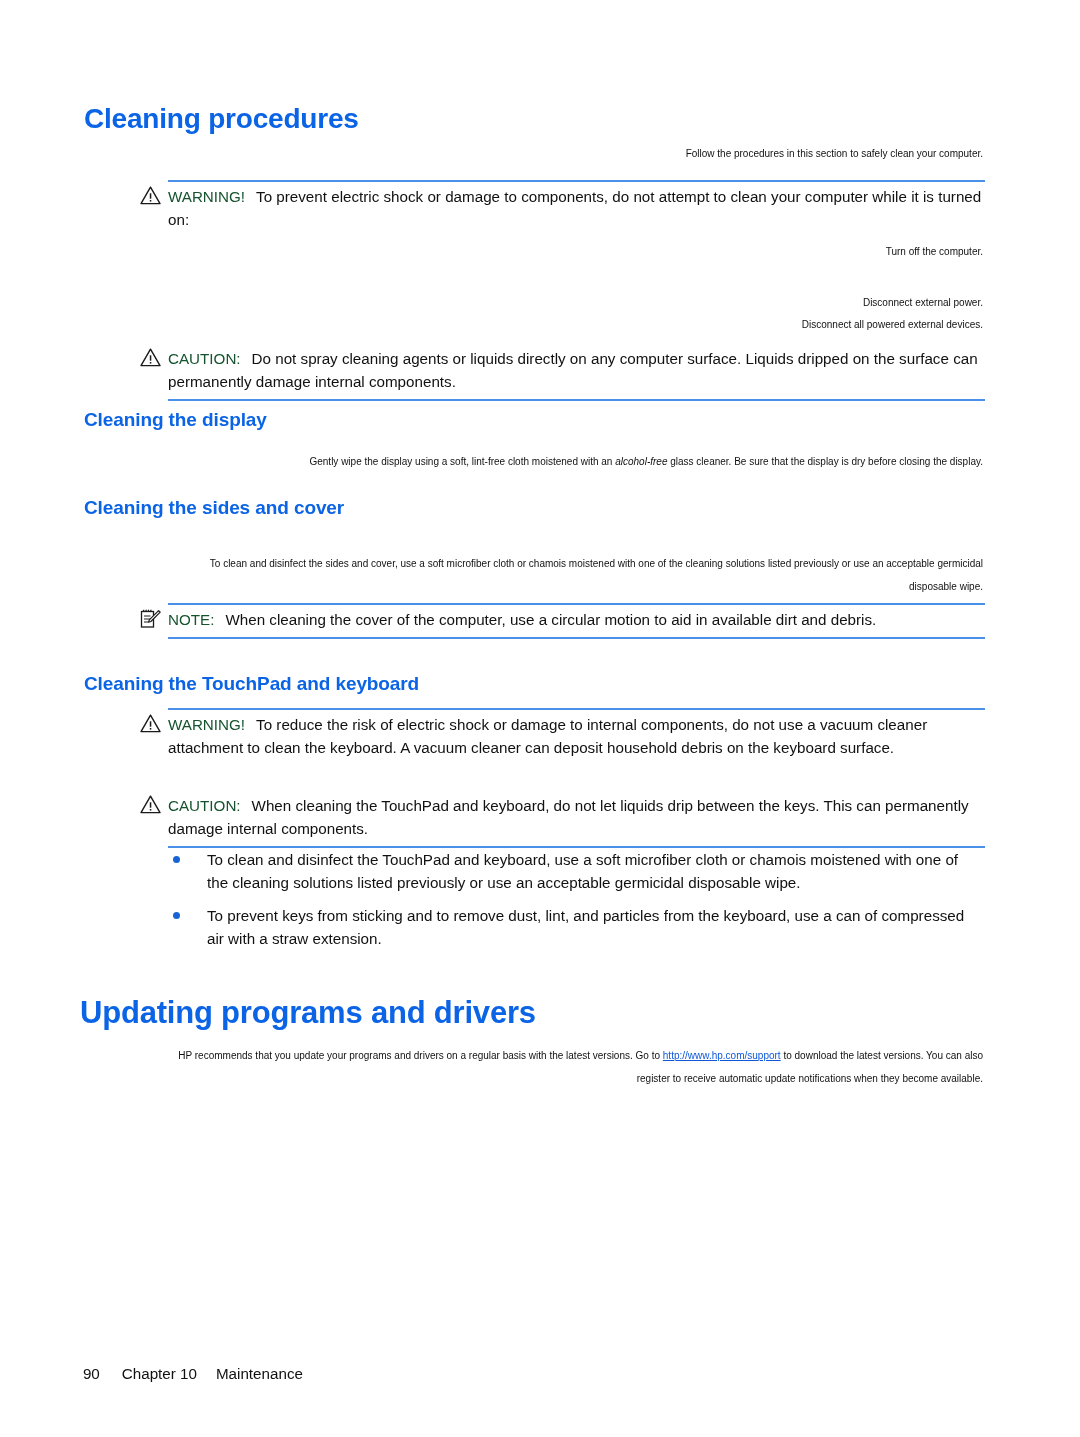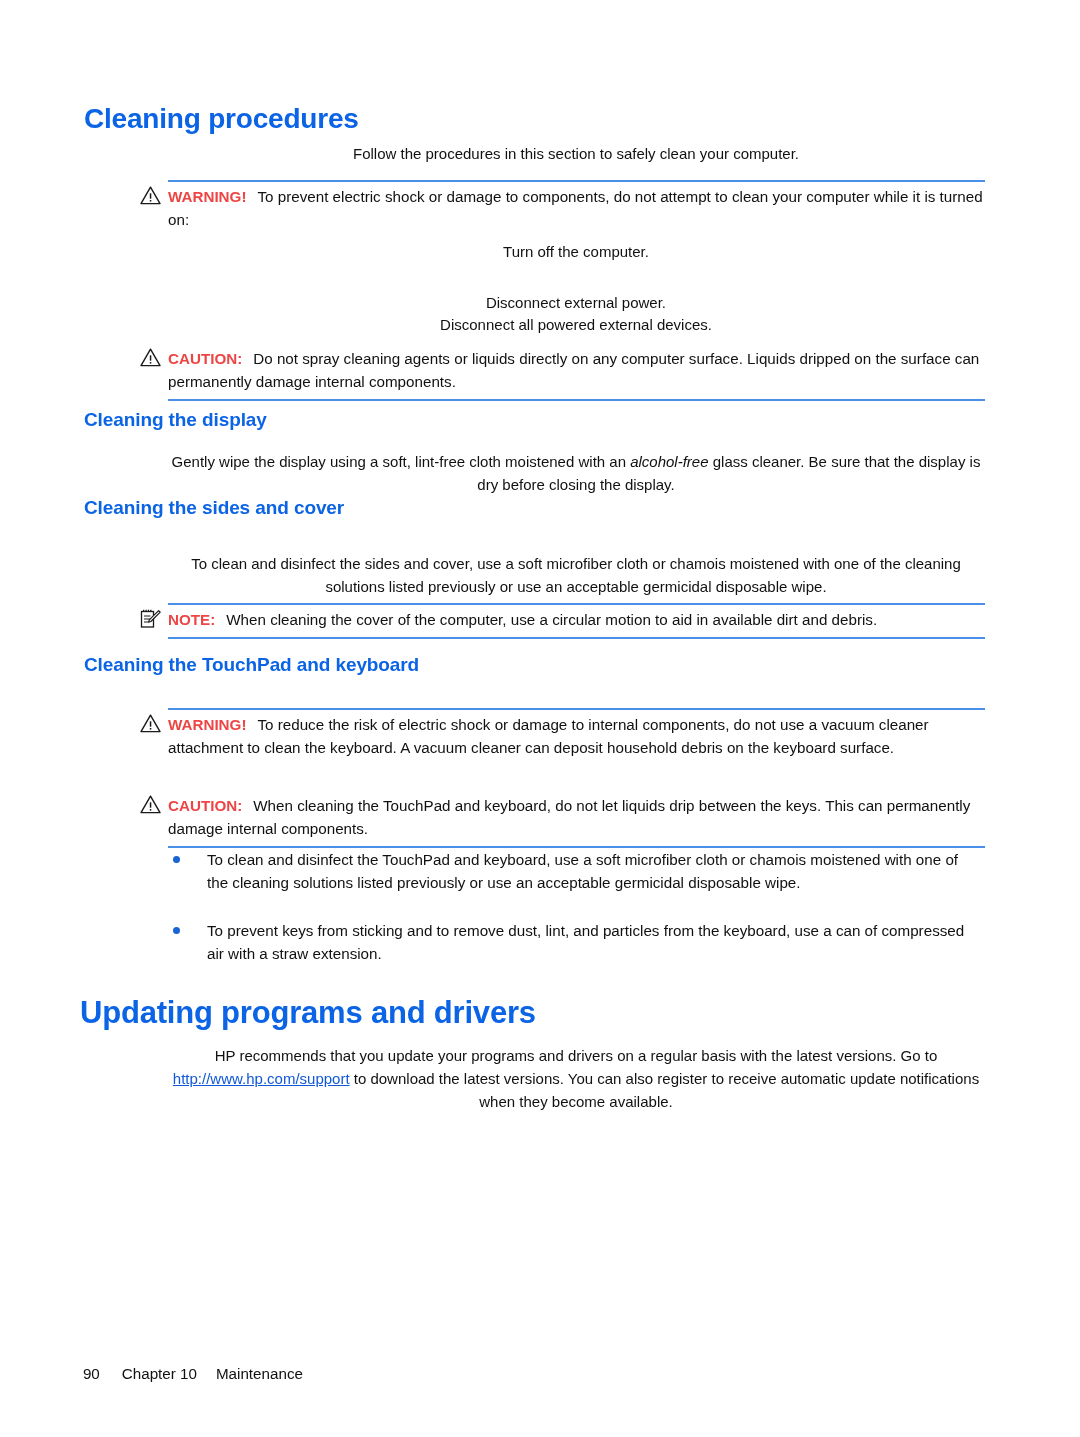--- a/index.html
+++ b/index.html
@@ -41,24 +41,24 @@
     color: #0B63E5;
     letter-spacing: -0.1px;
     white-space: nowrap;
   }
 
   
   .body {
     position: absolute;
     left: 169px;
     width: 814px;
-    font-size: 15px;
+    font-size: 10px;
     line-height: 23px;
     color: #111111;
-    text-align: center;
+    text-align: right;
   }
 
   
   .admon {
     position: absolute;
     left: 140px;
     width: 845px;
     box-sizing: border-box;
   }
   .admon .rule {
@@ -66,22 +66,22 @@
     background: #4A90E8;
     width: 817px;
     margin-left: 28px;
   }
   .admon .rule.bottom { margin-top: 4px; }
   .admon .inner {
     position: relative;
     padding: 3px 0 2px 28px;
   }
   .admon .label {
-    font-weight: bold;
-    color: #ef4444;
+    font-weight: normal;
+    color: #14532d;
     font-size: 15.2px;
   }
   .admon .txt {
     font-size: 15.2px;
     line-height: 23px;
     color: #111111;
   }
   .admon .gap { display: inline-block; width: 11px; }
 
   
@@ -100,21 +100,21 @@
     left: 169px;
     width: 810px;
   }
   .bullet-row {
     position: relative;
     padding-left: 38px;
     font-size: 15.2px;
     line-height: 23px;
     color: #111111;
   }
-  .bullet-row + .bullet-row { margin-top: 25px; }
+  .bullet-row + .bullet-row { margin-top: 10px; }
   .bullet-dot {
     position: absolute;
     left: 4px;
     top: 8px;
     width: 7px;
     height: 7px;
     border-radius: 50%;
     background: #1964D4;
   }
 
@@ -199,21 +199,21 @@
           <line x1="4" y1="13" x2="8.5" y2="13" stroke="#1a1a1a" stroke-width="1"></line>
           <path d="M3 2.6 l1.1 -1.8 M5.4 2.6 l1.1 -1.8 M7.8 2.6 l1.1 -1.8 M10.2 2.6 l1.1 -1.8" stroke="#1a1a1a" stroke-width="1.1"></path>
           <path d="M18.6 1.6 l1.6 1.6 -9.3 9.3 -2.3 0.7 0.7 -2.3 Z" fill="#ffffff" stroke="#1a1a1a" stroke-width="1.2" stroke-linejoin="round"></path>
         </svg>
       </span>
       <span class="label">NOTE:</span><span class="gap"></span><span class="txt">When cleaning the cover of the computer, use a circular motion to aid in available dirt and debris.</span>
     </div>
     <div class="rule bottom"></div>
   </div>
 
-  <div class="h2" style="top:654px;text-align:center;">Cleaning the TouchPad and keyboard</div>
+  <div class="h2" style="top:673px;text-align:center;">Cleaning the TouchPad and keyboard</div>
 
   <div class="admon" style="top:708px;">
     <div class="rule"></div>
     <div class="inner">
       <span class="icon">
         <svg width="21" height="19" viewBox="0 0 21 19">
           <path d="M10.5 1.2 L20 17.6 L1 17.6 Z" fill="none" stroke="#1a1a1a" stroke-width="1.4" stroke-linejoin="round"></path>
           <rect x="9.8" y="7.3" width="1.5" height="5.4" fill="#1a1a1a"></rect>
           <rect x="9.8" y="14" width="1.5" height="1.6" fill="#1a1a1a"></rect>
         </svg>

